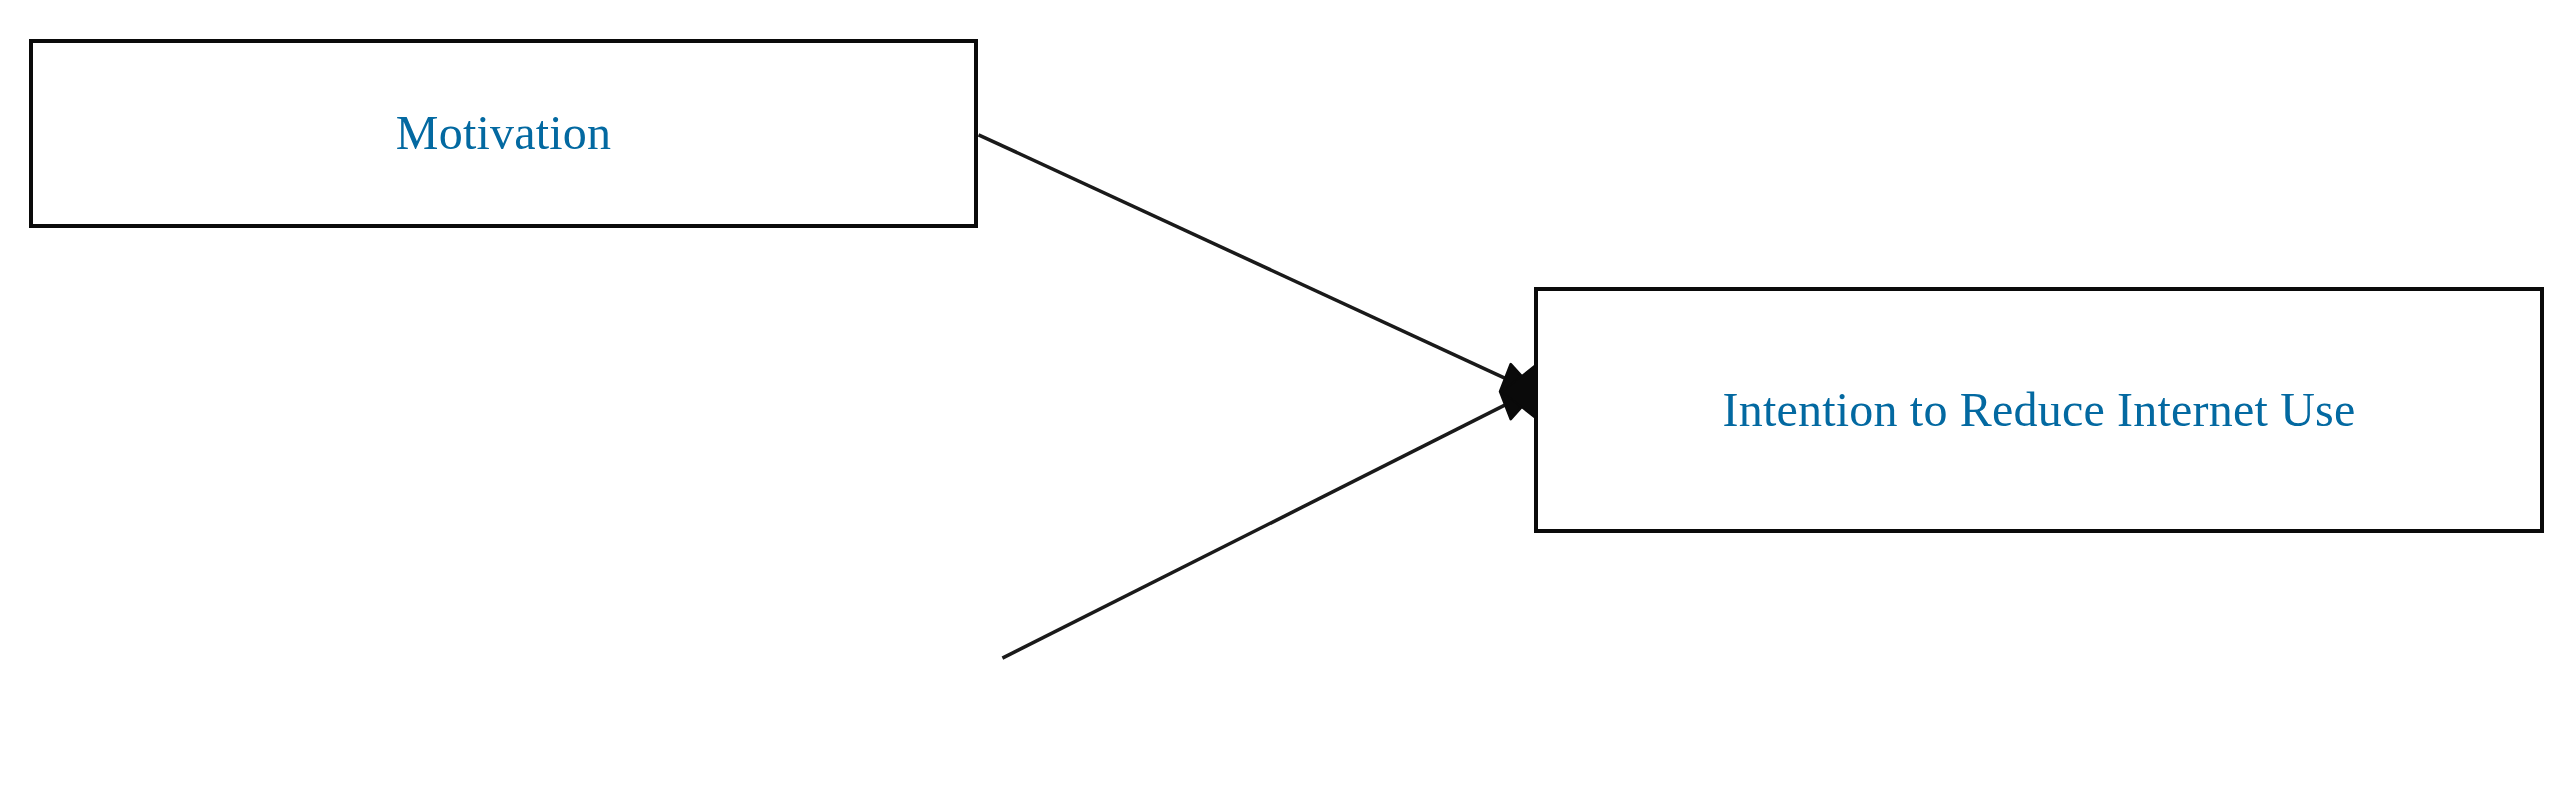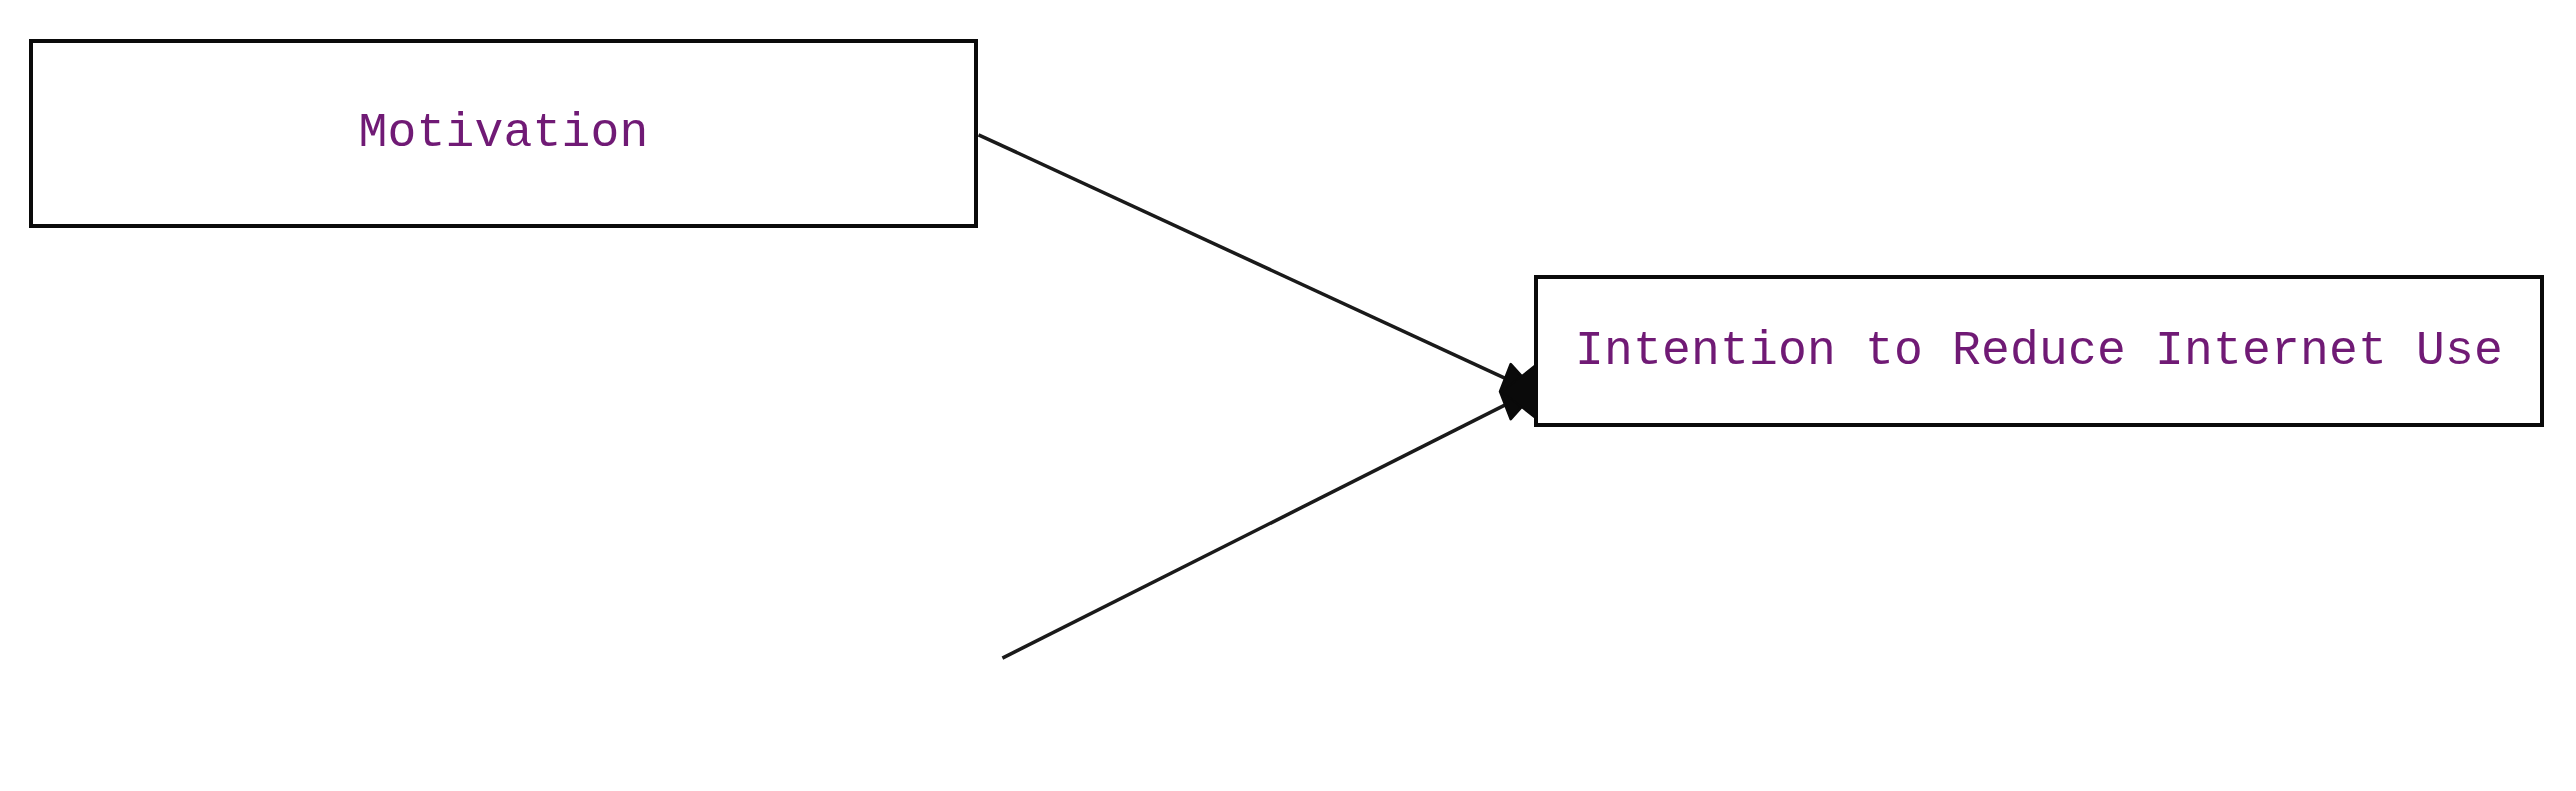--- a/index.html
+++ b/index.html
@@ -28,22 +28,22 @@
     position: absolute;
     box-sizing: border-box;
     background: #ffffff;
     border: 4.4px solid #0a0a0a;
     display: flex;
     align-items: center;
     justify-content: center;
     z-index: 2;
   }
   .node-label {
-    color: #701a75;
-    font-family: Liberation Mono, monospace;
+    color: #0369a1;
+    font-family: Liberation Serif, serif;
     font-weight: 400;
     letter-spacing: 0.2px;
     white-space: nowrap;
     line-height: 1.1;
   }
   
   #node-motivation {
     left: 29px;
     top: 39px;
     width: 949px;
@@ -54,23 +54,23 @@
   #node-willingness {
     left: 53px;
     top: 562px;
     width: 949px;
     height: 188px;
   }
   #node-willingness .node-label { font-size: 48px; }
 
   #node-intention {
     left: 1534px;
-    top: 275px;
+    top: 287px;
     width: 1010px;
-    height: 152px;
+    height: 246px;
   }
   #node-intention .node-label { font-size: 48px; }
 </style>
 </head>
 <body>
 
 <div id="canvas">
 
   <svg id="edges" viewBox="0 0 2909 894" width="2576" height="792" xmlns="http://www.w3.org/2000/svg">
 

